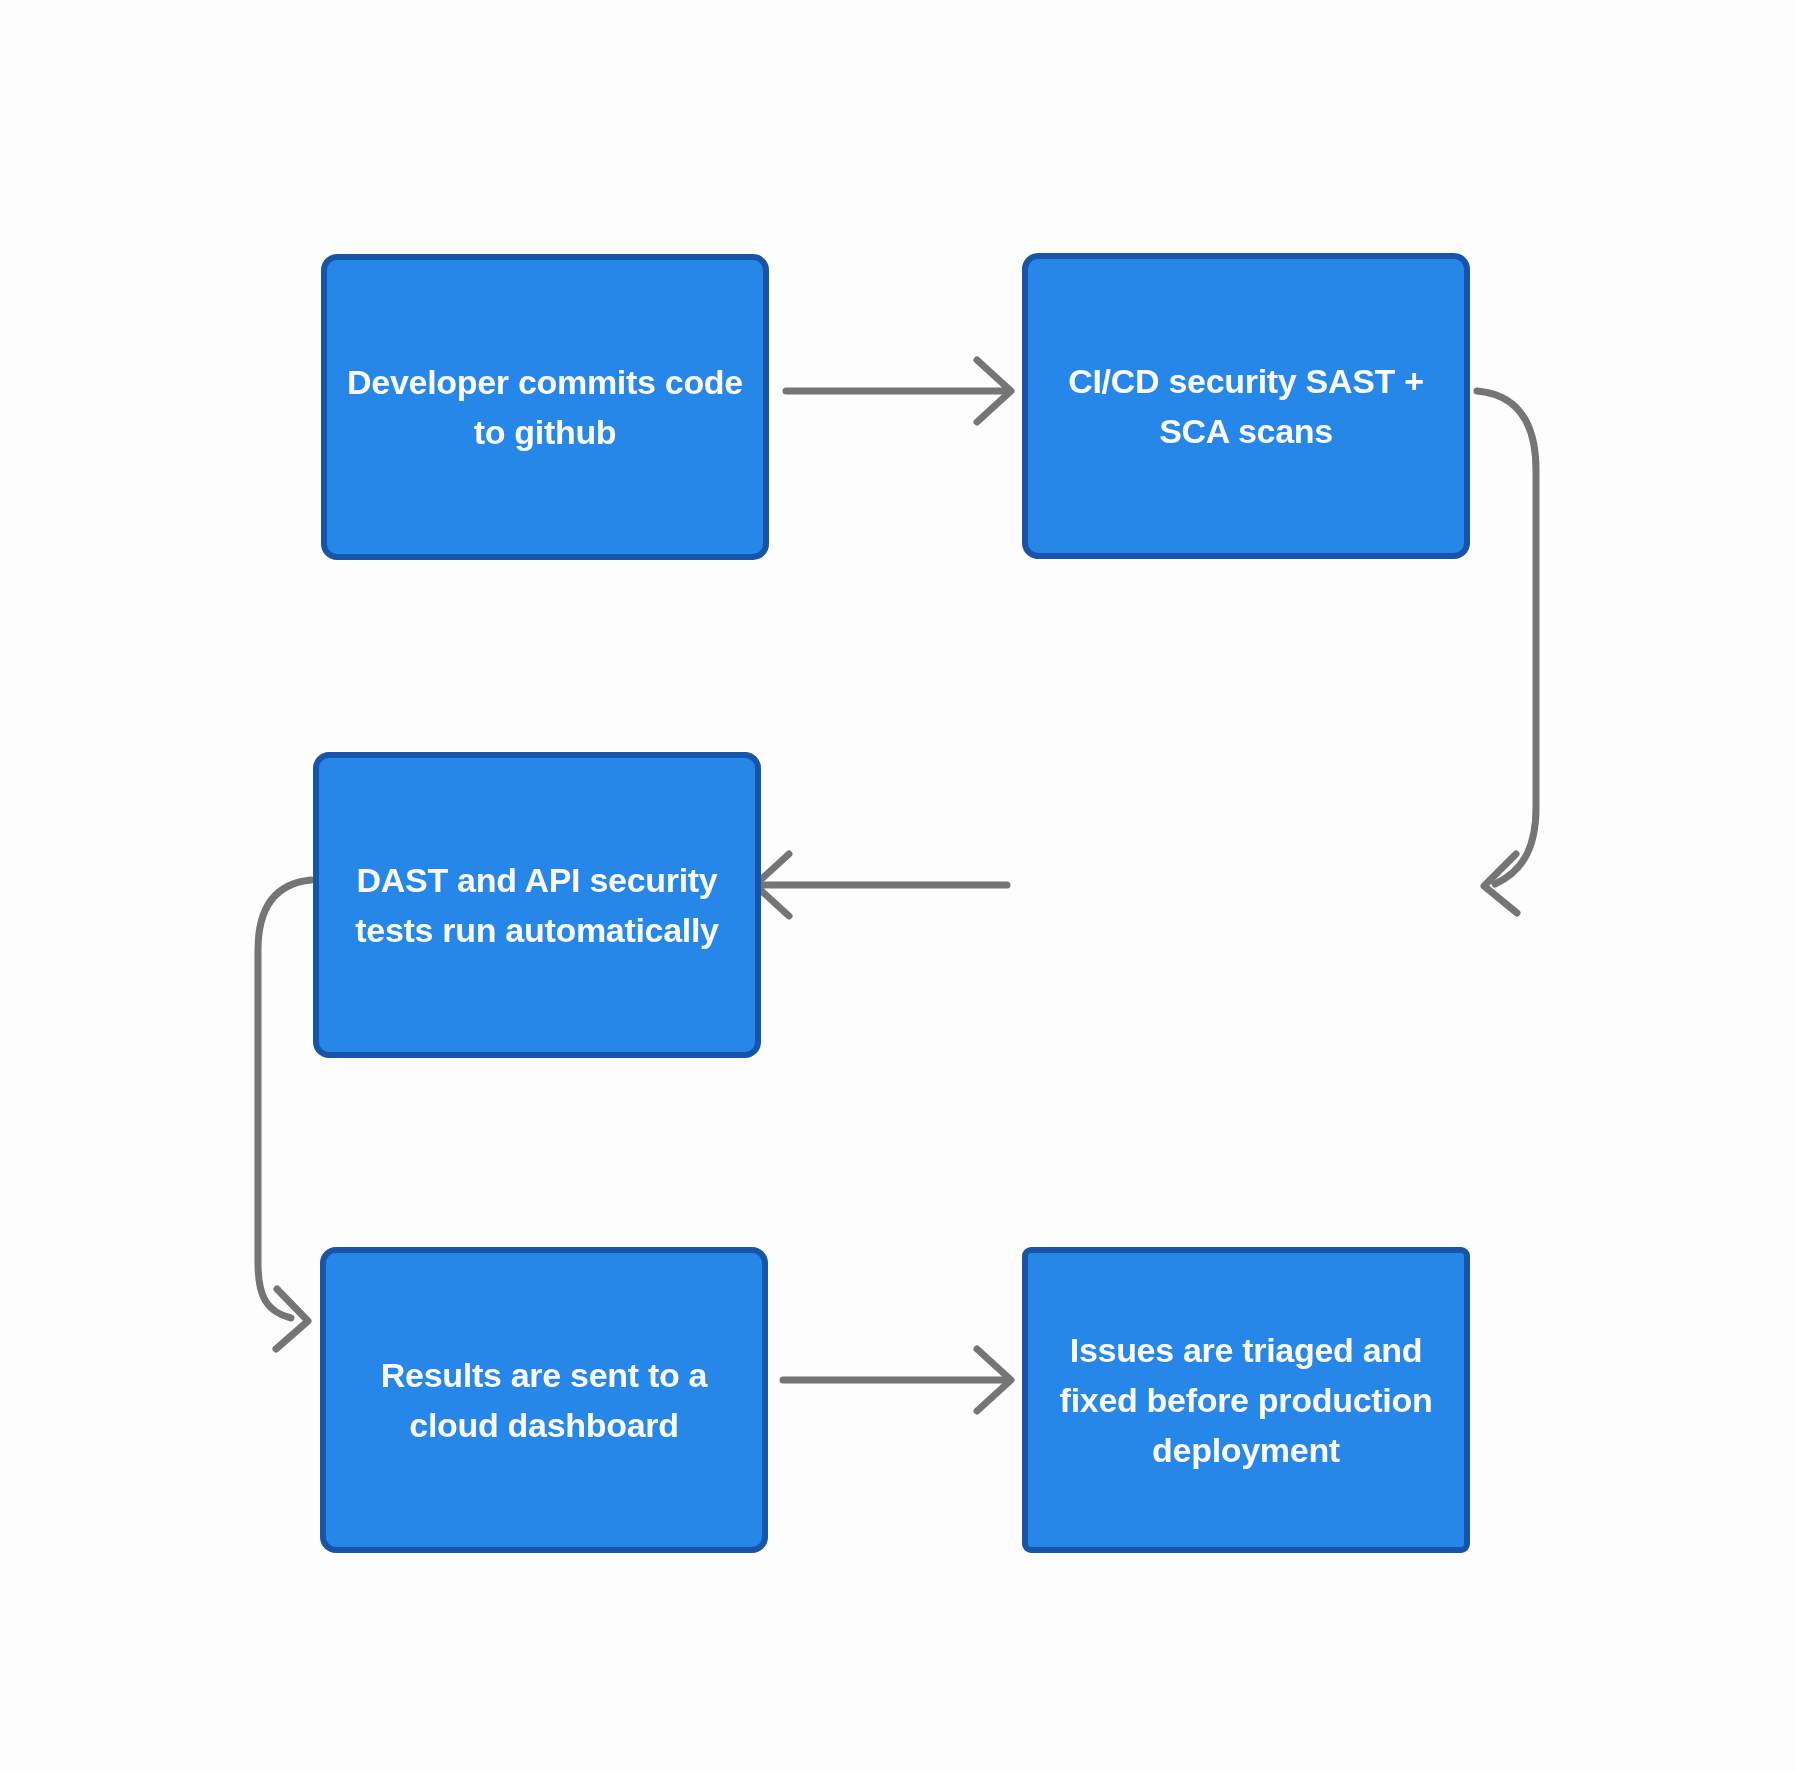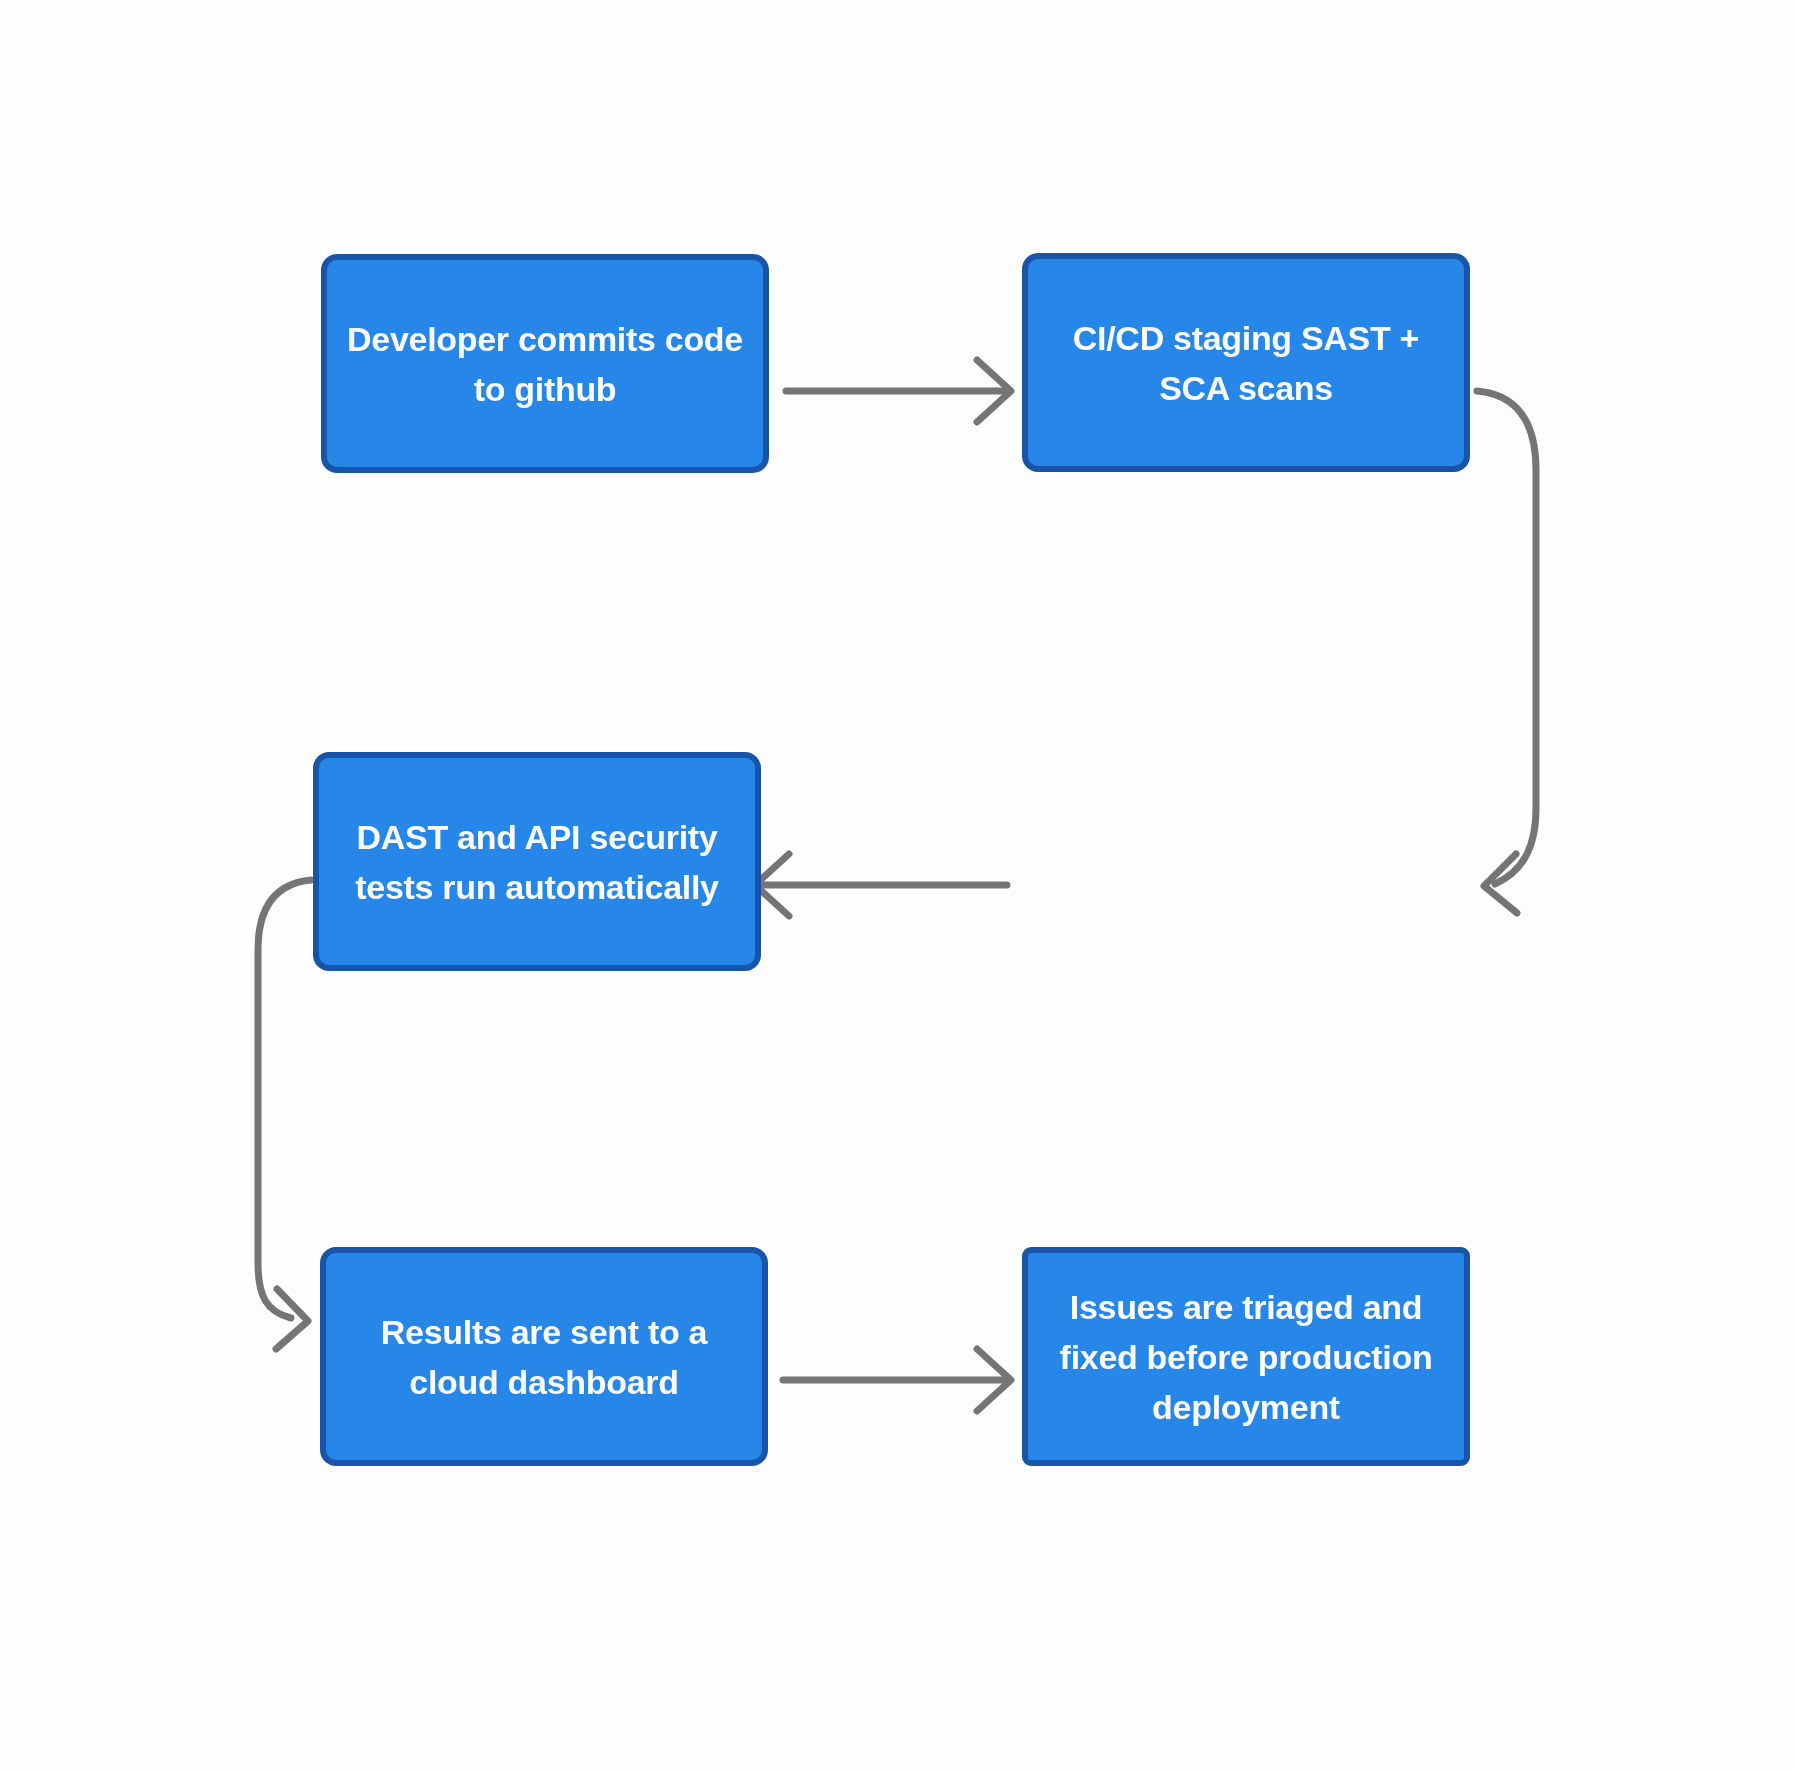--- a/index.html
+++ b/index.html
@@ -28,21 +28,21 @@
   .edges-layer path {
     fill: none;
     stroke: var(--arrow);
     stroke-width: 7;
     stroke-linecap: round;
     stroke-linejoin: round;
   }
   .flow-node {
     position: absolute;
     width: 448px;
-    height: 219px;
+    height: 306px;
     background: var(--node-fill);
     border: 6px solid var(--node-border);
     border-radius: 16px;
     display: flex;
     align-items: center;
     justify-content: center;
     padding: 10px 18px;
   }
   .node-label {
     color: var(--text-color);
@@ -82,21 +82,21 @@
     <path d="M783 1380 L1004 1380"></path>
     <path d="M977 1349 L1011 1380 L977 1411"></path>
   </svg>
 
   <div class="flow-node n1">
     <span class="node-label">Developer commits code
 to github</span>
   </div>
 
   <div class="flow-node n2">
-    <span class="node-label">CI/CD staging SAST +
+    <span class="node-label">CI/CD security SAST +
 SCA scans</span>
   </div>
 
   <div class="flow-node n3">
     <span class="node-label">DAST and API security
 tests run automatically</span>
   </div>
 
 
   <div class="flow-node n5">

